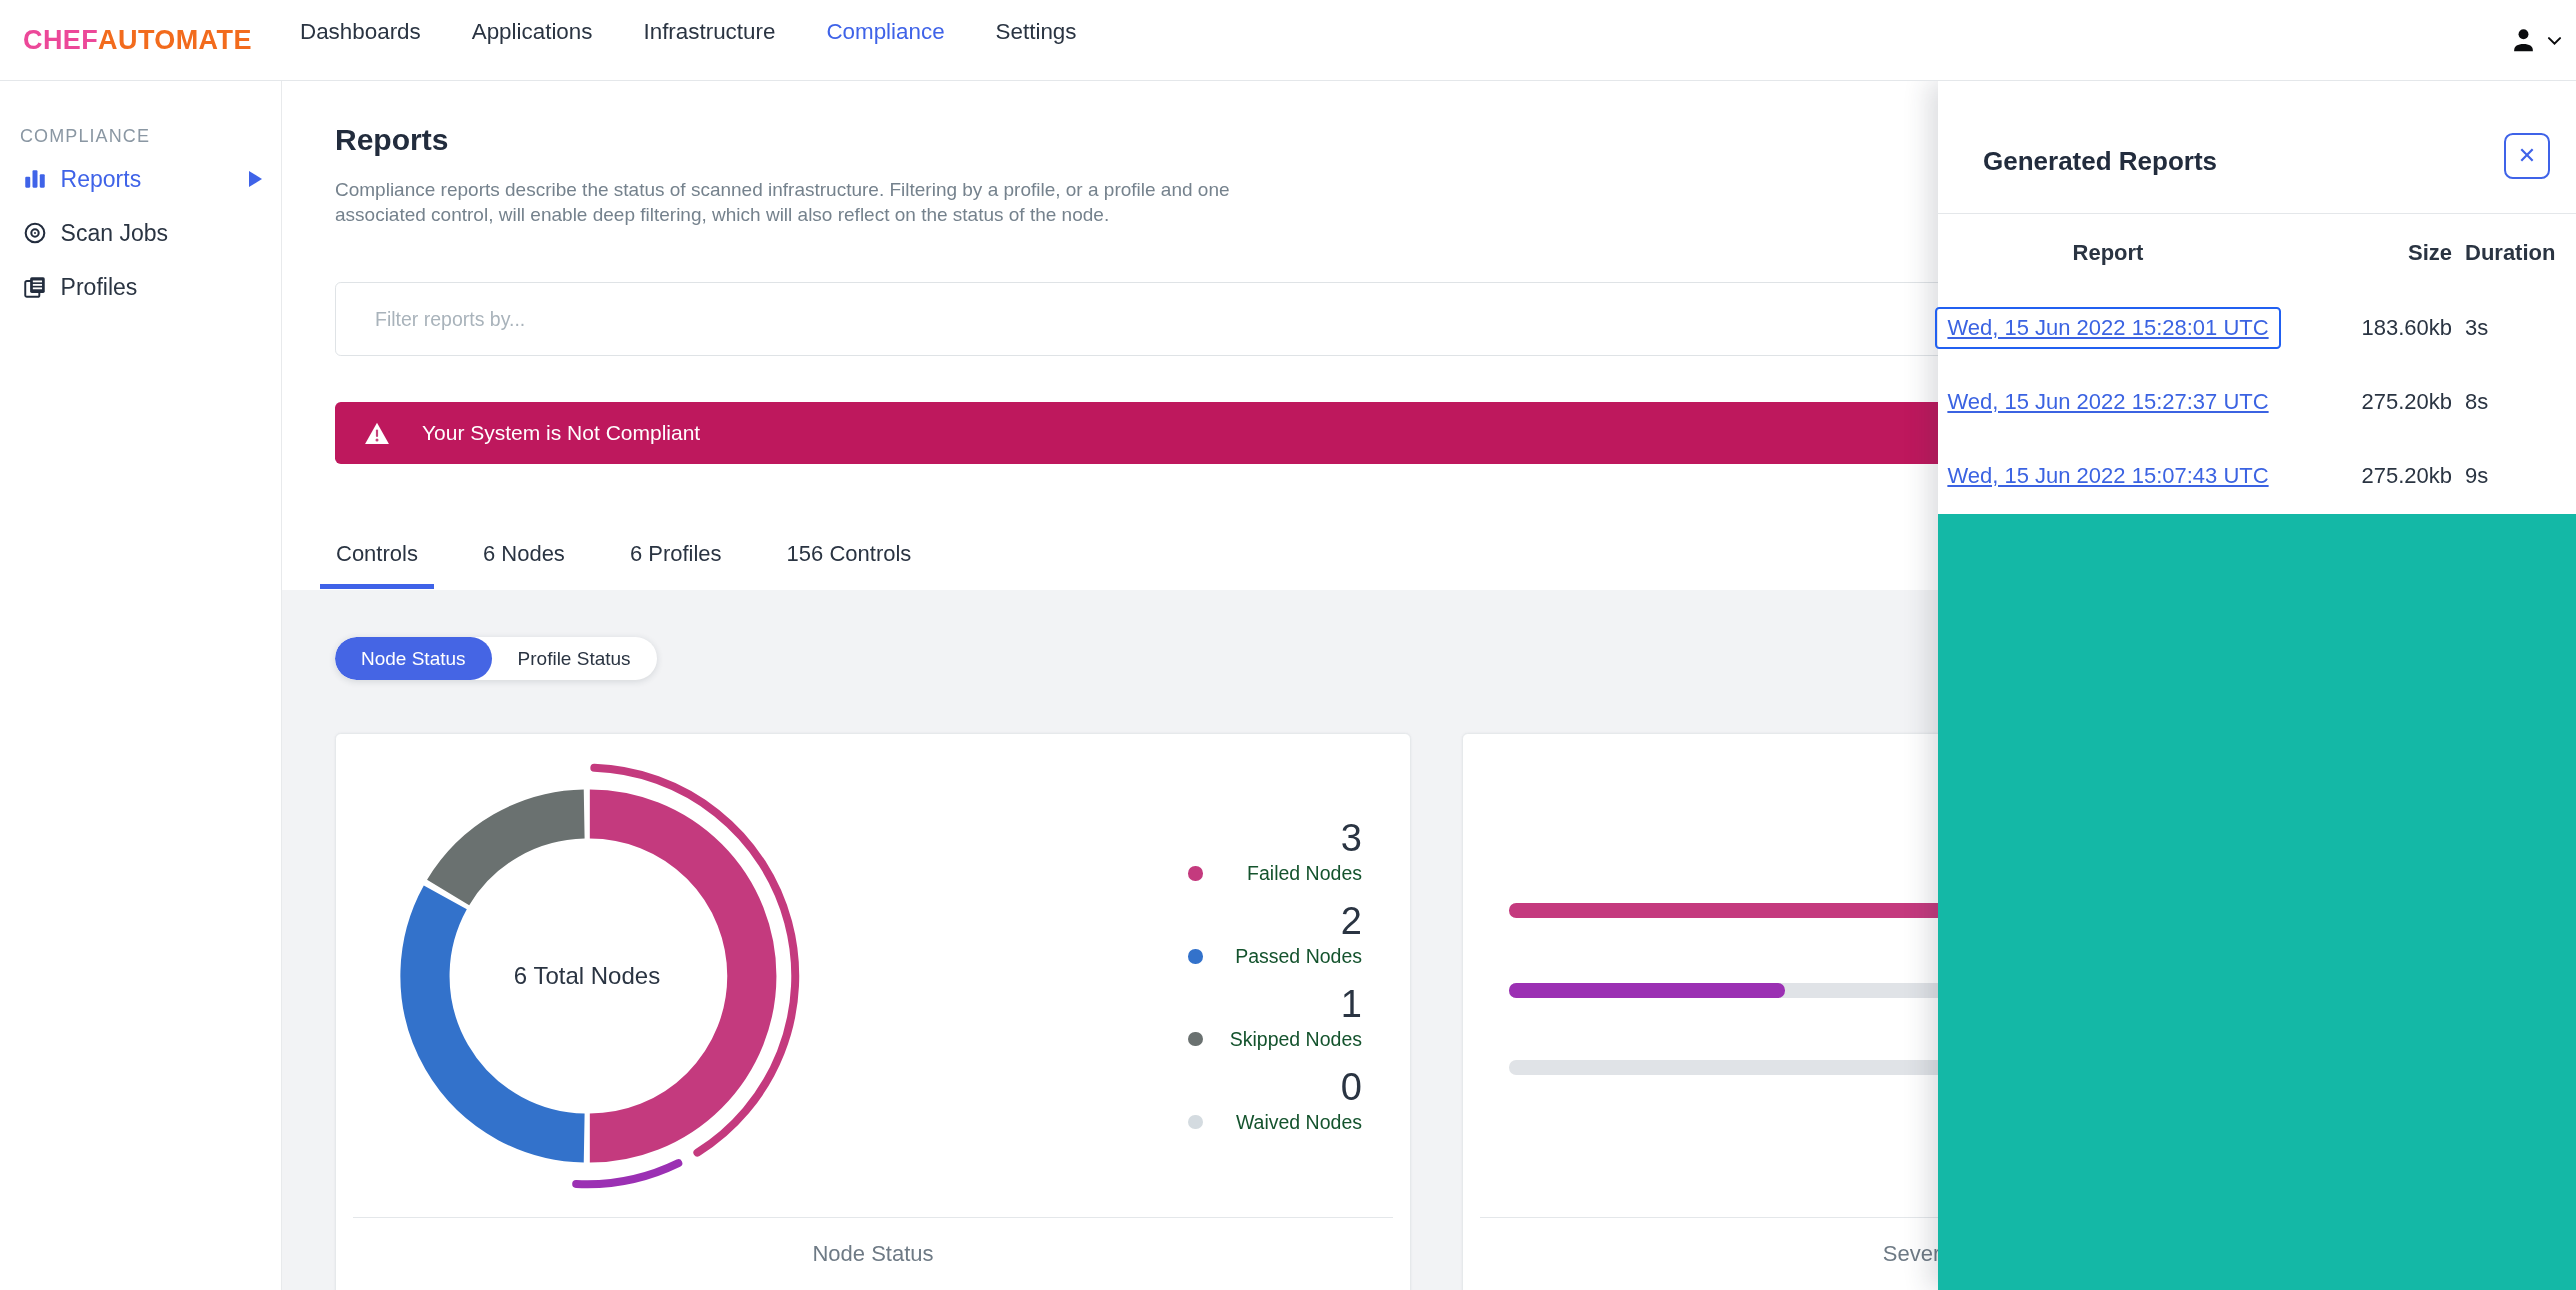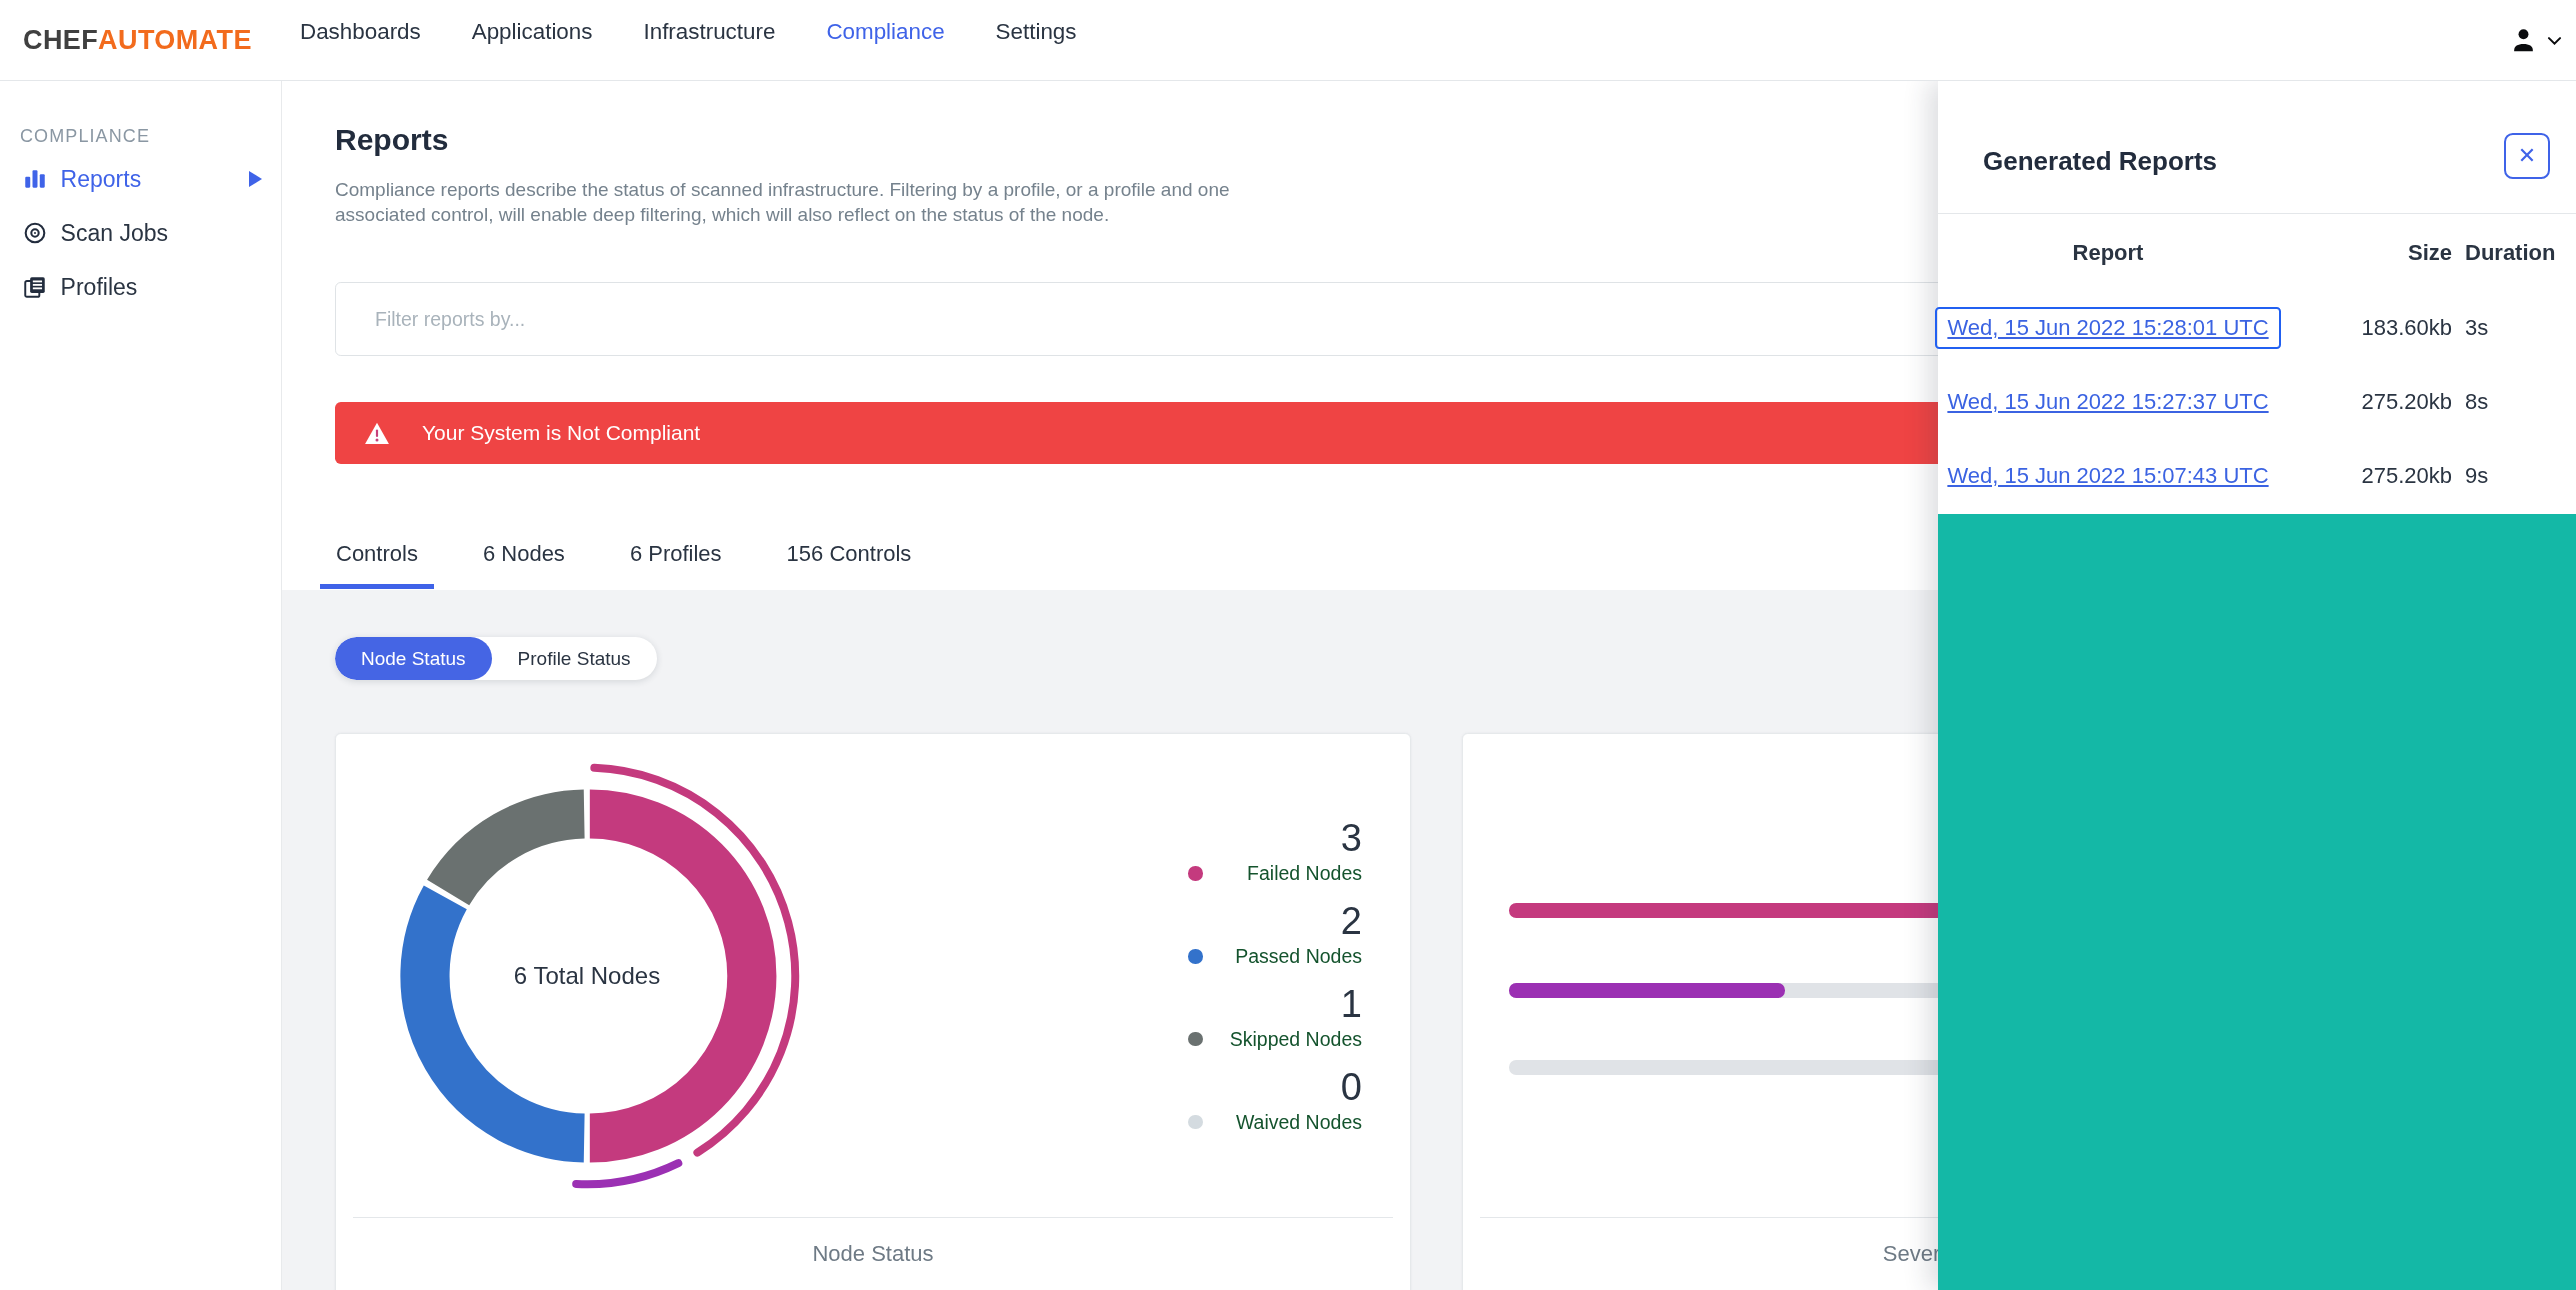--- a/index.html
+++ b/index.html
@@ -4,21 +4,21 @@
 <style>
   * { margin:0; padding:0; box-sizing:border-box; }
   html,body { width:2576px; height:1290px; overflow:hidden; background:#fff;
     font-family:"Liberation Sans","DejaVu Sans",sans-serif; color:#2A3442; }
 
   
   .topnav { position:absolute; left:0; top:0; width:2576px; height:81px; background:#fff;
     border-bottom:1.4px solid #E4E7EA; z-index:50; }
   .brand { position:absolute; left:23px; top:0; height:81px; display:flex; align-items:center;
     font-size:27px; font-weight:800; letter-spacing:0.4px; cursor:pointer; }
-  .brand .chef { color:#404040; }
+  .brand .chef { color:#ec4899; }
   .brand .automate { color:#F26B1D; }
   .nav-items { position:absolute; left:300px; top:0; height:63px; display:flex; align-items:center; gap:51px; }
   .nav-item { font-size:22.4px; color:#2A3442; cursor:pointer; }
   .nav-item.active { color:#3F63E8; }
   .user-area { position:absolute; right:11.6px; top:0; height:81px; display:flex; align-items:center; gap:5.8px; }
 
   
   .sidebar { position:absolute; left:0; top:81px; width:282px; height:1209px; background:#fff;
     border-right:1.4px solid #E8EAEC; z-index:10; }
   .side-section-label { position:absolute; left:20px; top:45px; font-size:18px; letter-spacing:1.1px;
@@ -163,21 +163,21 @@
     </div>
   </div>
 </div>
 
 <div class="main">
   <div class="page-title">Reports</div>
   <div class="page-desc">Compliance reports describe the status of scanned infrastructure. Filtering by a profile, or a profile and one associated control, will enable deep filtering, which will also reflect on the status of the node.</div>
 
   <input class="filter-input" type="text" placeholder="Filter reports by..." style="">
 
-  <div class="alert-banner" style="background-color: #ef4444; gap: 32px;">
+  <div class="alert-banner" style="background-color: #be185d; gap: 32px;">
     <span>
       <svg width="26" height="24.6" viewBox="0 0 24 22">
           <path d="M12 1.2 L23 20.8 H1 Z" fill="#fff"></path>
           <rect x="11" y="7.5" width="2" height="7" rx="1" fill="#C6417B"></rect>
           <circle cx="12" cy="17.2" r="1.4" fill="#C6417B"></circle>
         </svg>
     </span>
     <span class="txt">Your System is Not Compliant</span>
   </div>
 

